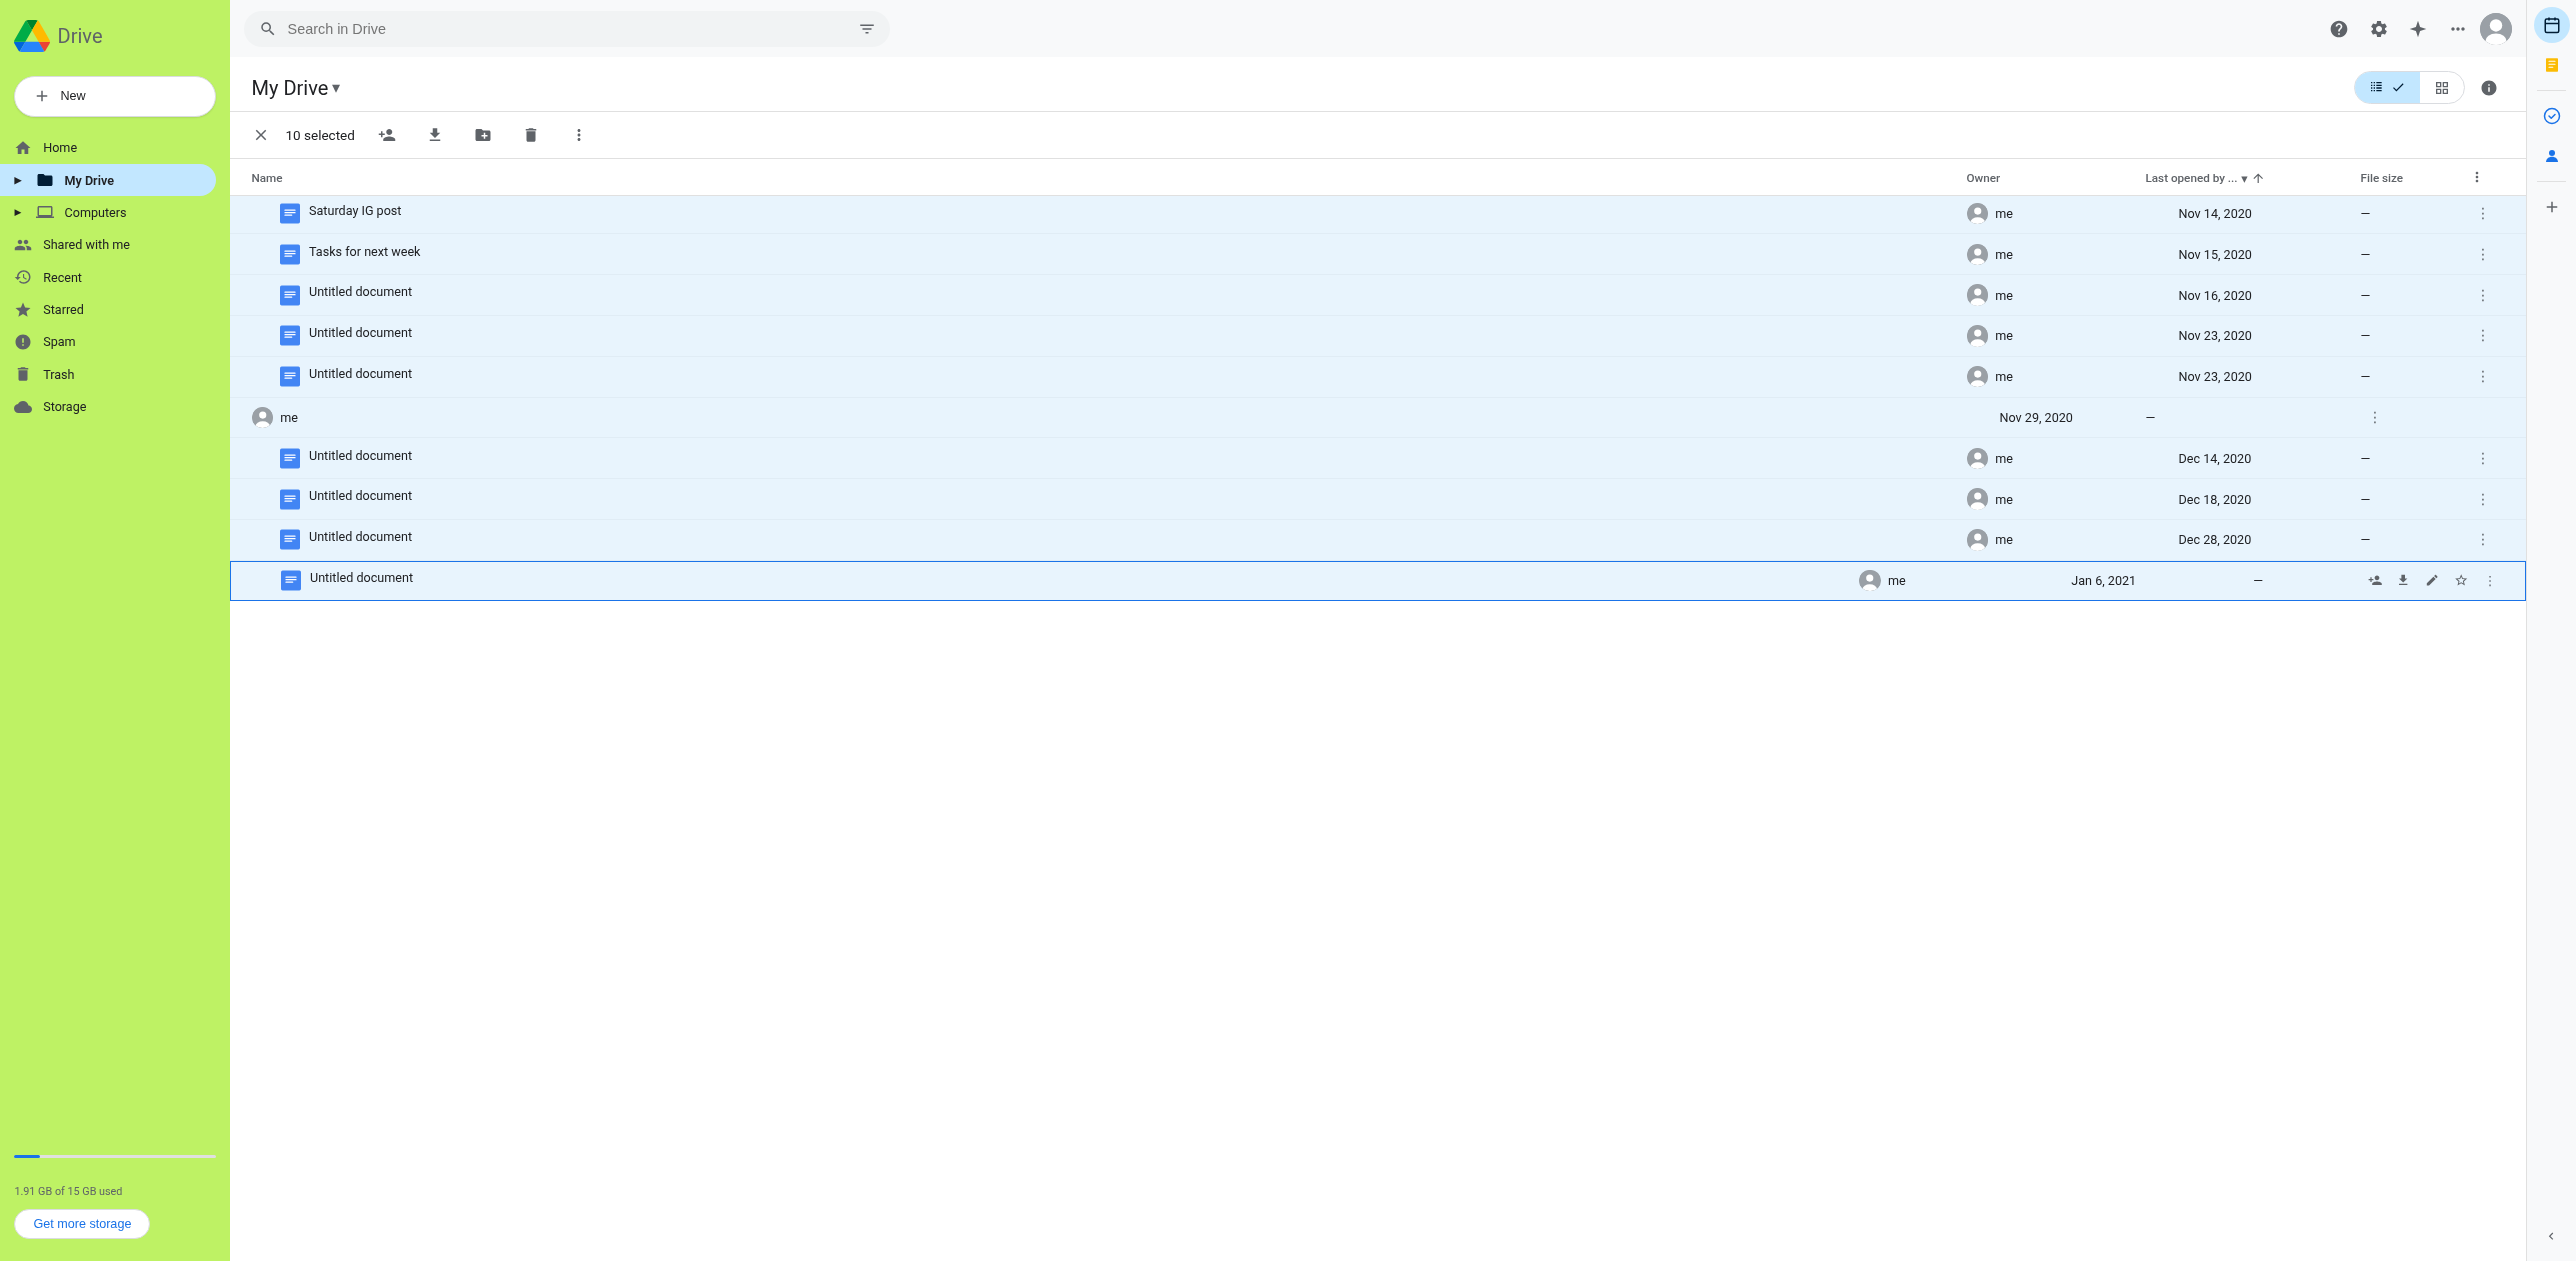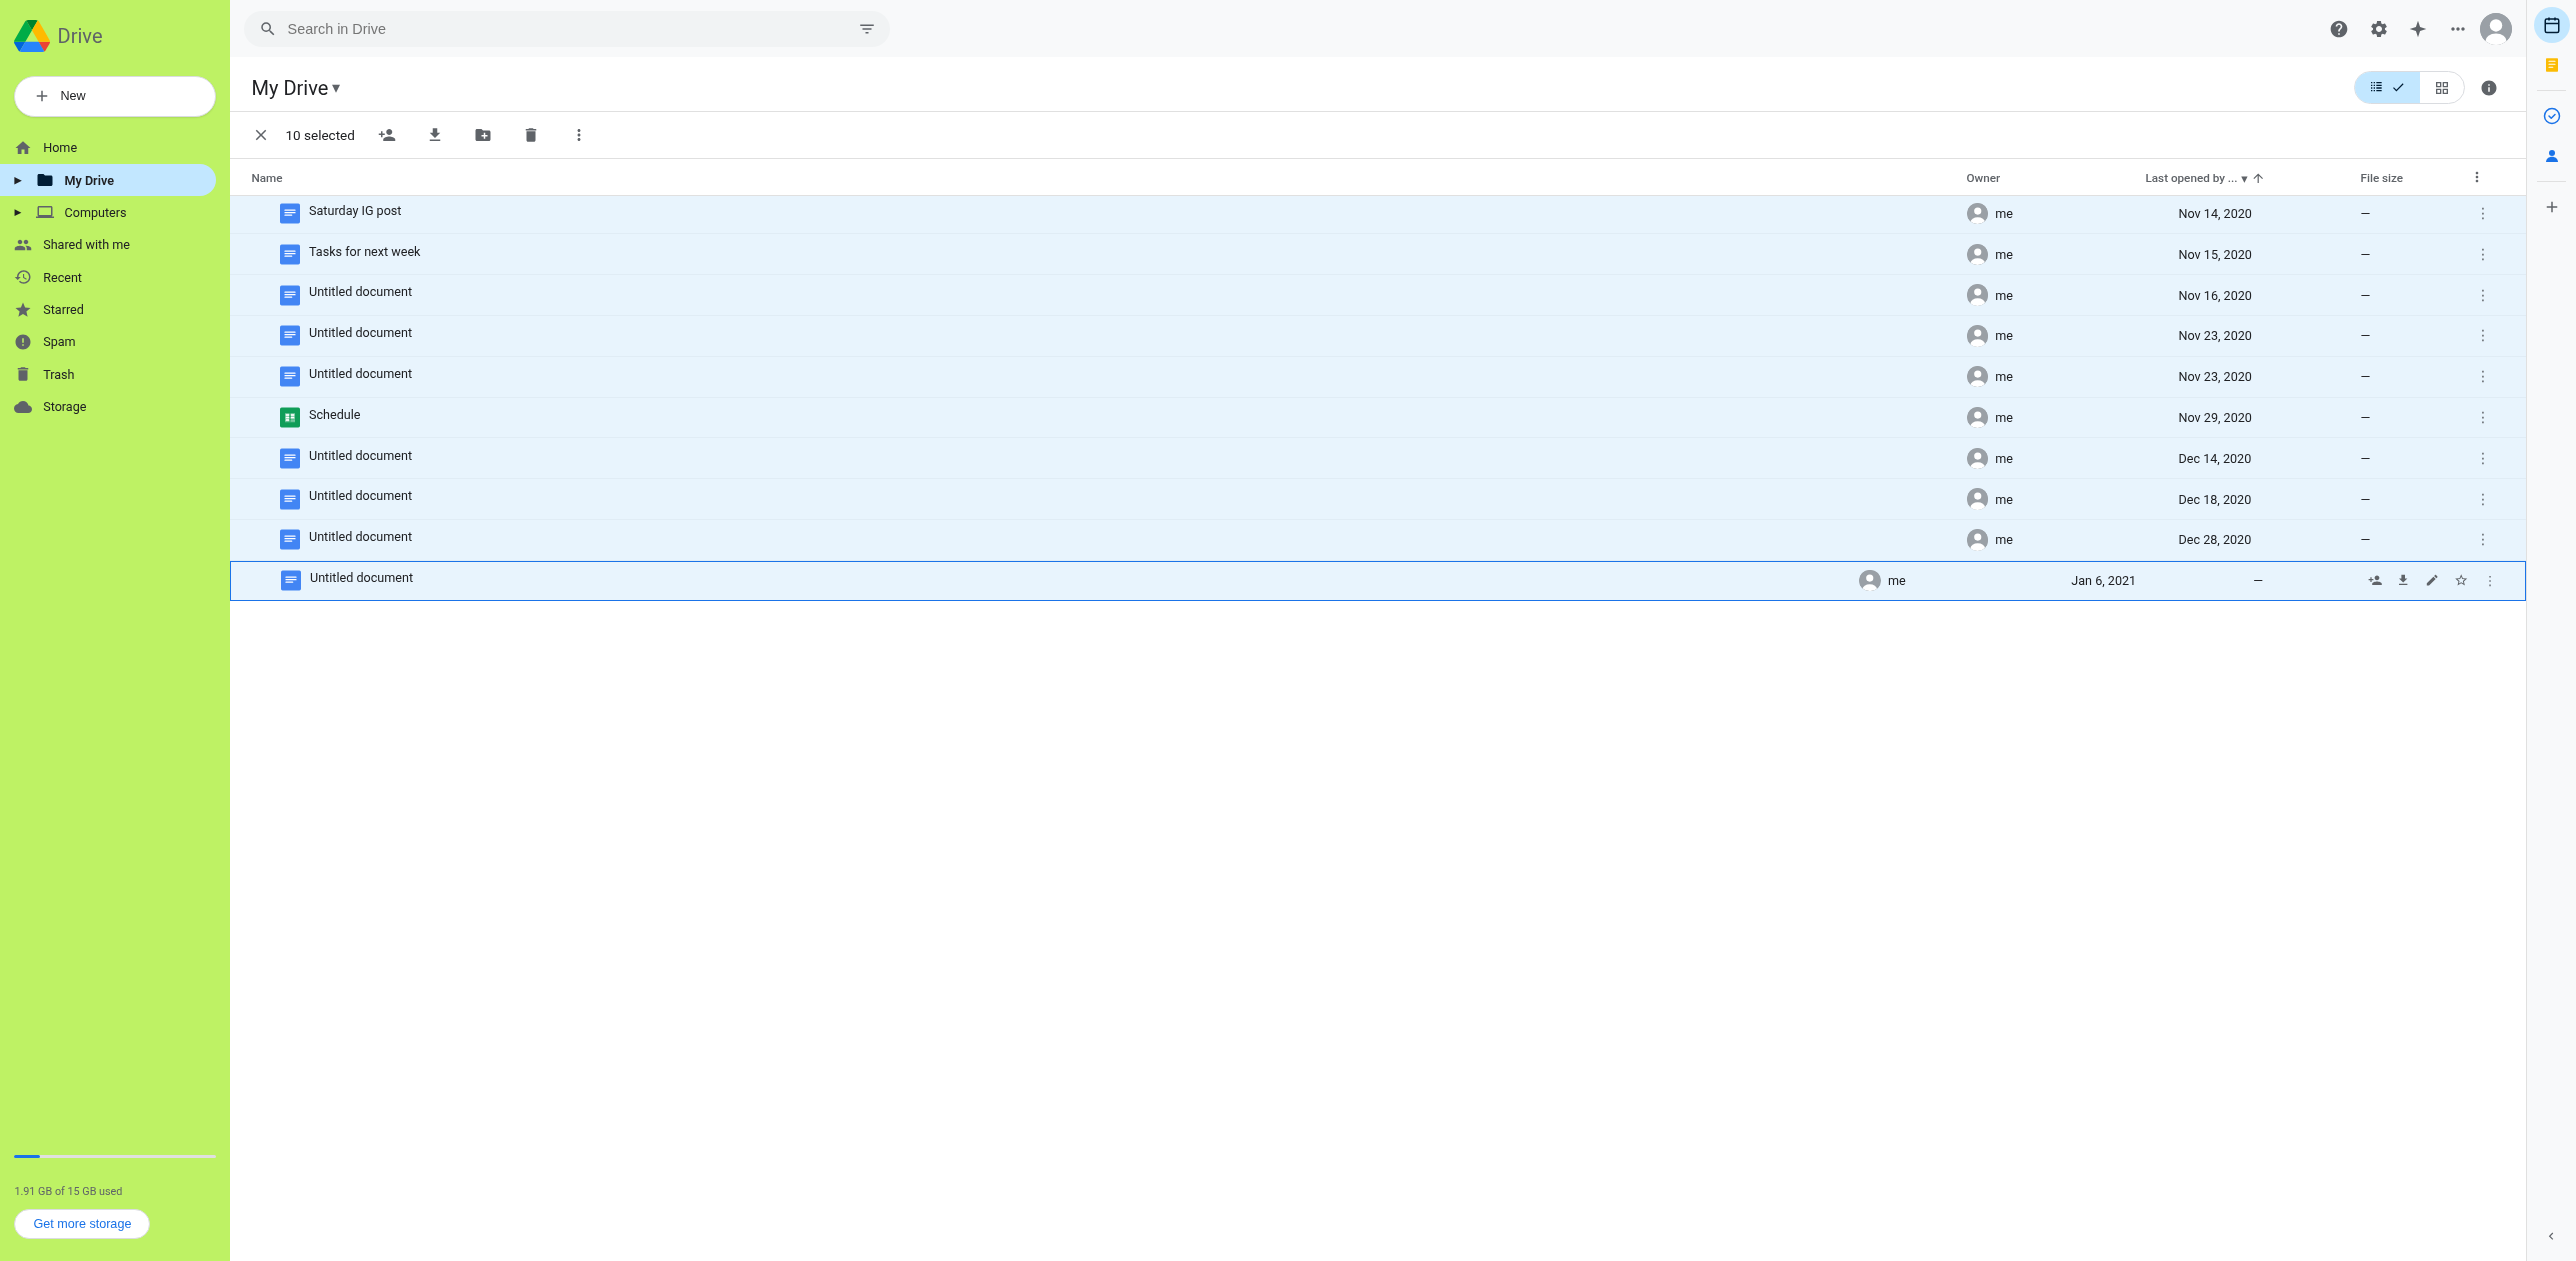--- a/index.html
+++ b/index.html
@@ -727,35 +727,20 @@
             </svg>
         </div>
         <span>me</span>
       </div>
       <div class="date-cell">Nov 23, 2020</div>
       <div class="size-cell">—</div>
       <div class="row-menu-btn">⋮</div>
     </div>
 
     <div class="file-row">
-      <div class="file-name-cell">
-        <div class="file-icon">
-          <svg width="20" height="23" viewBox="0 0 24 24" fill="none">
-              <rect width="24" height="24" rx="2" fill="#0F9D58"></rect>
-              <path d="M6 7h5v10H6zm7 0h5v10h-5z" fill="white" opacity="0.3"></path>
-              <path d="M6 7h12v3H6zm0 4h12v3H6zm0 4h12v3H6z" fill="white" opacity="0.2"></path>
-              <rect x="7" y="8" width="4" height="2" fill="white"></rect>
-              <rect x="13" y="8" width="4" height="2" fill="white"></rect>
-              <rect x="7" y="11" width="4" height="2" fill="white"></rect>
-              <rect x="13" y="11" width="4" height="2" fill="white"></rect>
-              <rect x="7" y="14" width="4" height="2" fill="white"></rect>
-            </svg>
-        </div>
-        <span class="file-name">Schedule</span>
-      </div>
       <div class="owner-cell">
         <div class="owner-avatar">
           <svg width="21.5" height="21.5" viewBox="0 0 24 24">
               <circle cx="12" cy="12" r="12" fill="#9aa0a6"></circle>
               <circle cx="12" cy="9" r="4" fill="#fff"></circle>
               <ellipse cx="12" cy="21" rx="8" ry="5" fill="#fff"></ellipse>
             </svg>
         </div>
         <span>me</span>
       </div>

